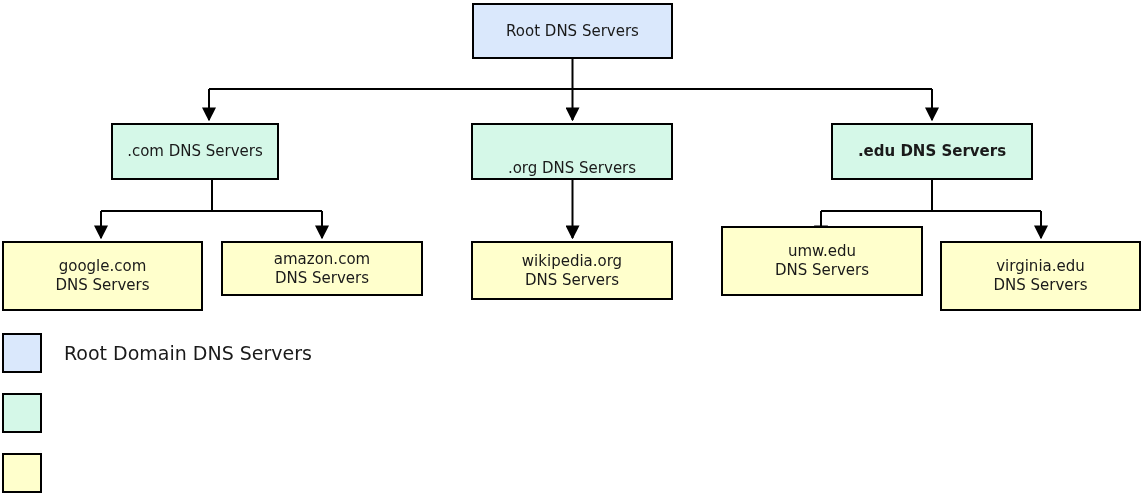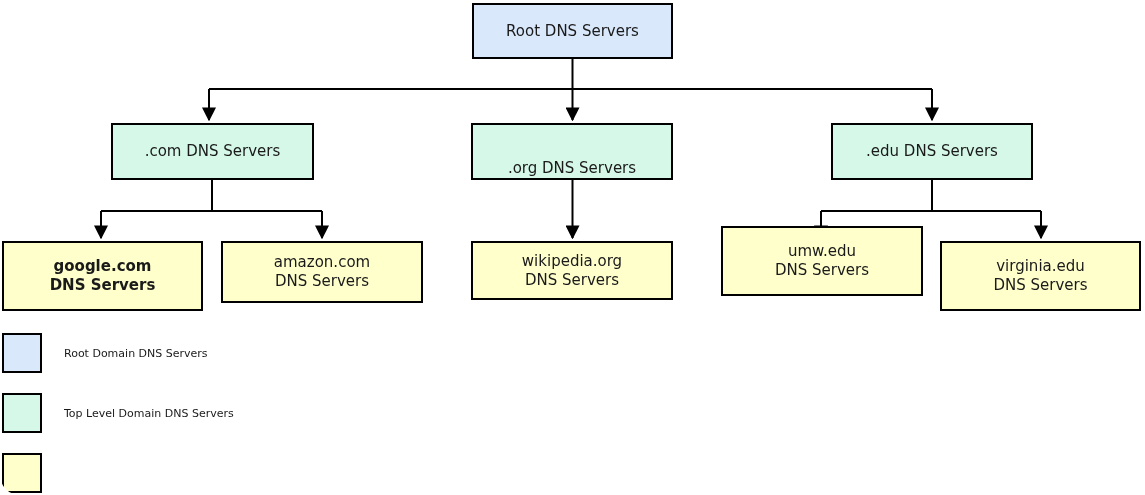--- a/index.html
+++ b/index.html
@@ -7,21 +7,20 @@
     padding: 0;
     background: #ffffff;
   }
   #canvas {
     position: relative;
     width: 1145px;
     height: 495px;
     background: #ffffff;
     font-family: "DejaVu Sans", sans-serif;
     overflow: hidden;
-    border-radius: 20px;
   }
   #wires {
     position: absolute;
     left: 0;
     top: 0;
     width: 1145px;
     height: 495px;
     pointer-events: none;
   }
   .node {
@@ -53,21 +52,21 @@
     width: 40px;
     height: 40px;
     border: 2px solid #000000;
     flex: 0 0 auto;
   }
   .swatch.root { background: #dae8fc; }
   .swatch.tld  { background: #d5f8e8; }
   .swatch.auth { background: #ffffcc; }
   .legend-label {
     margin-left: 22px;
-    font-size: 11px;
+    font-size: 19px;
     color: #1a1a1a;
     white-space: pre;
   }
 </style>
 </head>
 <body>
 
 <div id="canvas">
 
   <svg id="wires" viewBox="0 0 1145 495" width="1145" height="495" xmlns="http://www.w3.org/2000/svg">
@@ -95,35 +94,35 @@
       <path d="M 821 211 L 1041 211"></path>
       <path d="M 821 211 L 821 238" marker-end="url(#arrow)"></path>
       <path d="M 1041 211 L 1041 238" marker-end="url(#arrow)"></path>
     </g>
   </svg>
 
   <div class="node root" style="left:472px; top:3px; width:201px; height:56px;">
     <span>Root DNS Servers</span>
   </div>
 
-  <div class="node tld" style="left:111px; top:123px; width:203px; height:57px;">
+  <div class="node tld" style="left:111px; top:123px; width:168px; height:57px;">
     <span>.com DNS Servers</span>
   </div>
   <div class="node tld" style="left:471px; top:123px; width:202px; height:57px;justify-content:flex-end;">
     <span>.org DNS Servers</span>
   </div>
-  <div class="node tld" style="left:831px; top:123px; width:202px; height:57px;">
+  <div class="node tld" style="left:831px; top:123px; width:202px; height:57px;font-weight:bold;">
     <span>.edu DNS Servers</span>
   </div>
 
-  <div class="node auth" style="left:2px; top:241px; width:201px; height:70px;font-weight:bold;">
+  <div class="node auth" style="left:2px; top:241px; width:201px; height:70px;">
     <span>google.com</span>
     <span>DNS Servers</span>
   </div>
-  <div class="node auth" style="left:221px; top:241px; width:202px; height:62px;">
+  <div class="node auth" style="left:221px; top:241px; width:202px; height:55px;">
     <span>amazon.com</span>
     <span>DNS Servers</span>
   </div>
   <div class="node auth" style="left:471px; top:241px; width:202px; height:59px;">
     <span>wikipedia.org</span>
     <span>DNS Servers</span>
   </div>
   <div class="node auth" style="left:721px; top:226px; width:202px; height:70px;">
     <span>umw.edu</span>
     <span>DNS Servers</span>
@@ -132,19 +131,18 @@
     <span>virginia.edu</span>
     <span>DNS Servers</span>
   </div>
 
   <div class="legend-row" style="left:2px; top:333px;">
     <div class="swatch root"></div>
     <div class="legend-label">Root Domain DNS Servers</div>
   </div>
   <div class="legend-row" style="left:2px; top:393px;">
     <div class="swatch tld"></div>
-    <div class="legend-label">Top Level Domain DNS Servers</div>
   </div>
   <div class="legend-row" style="left:2px; top:453px;">
     <div class="swatch auth"></div>
   </div>
 
 </div>
 
 </body></html>

